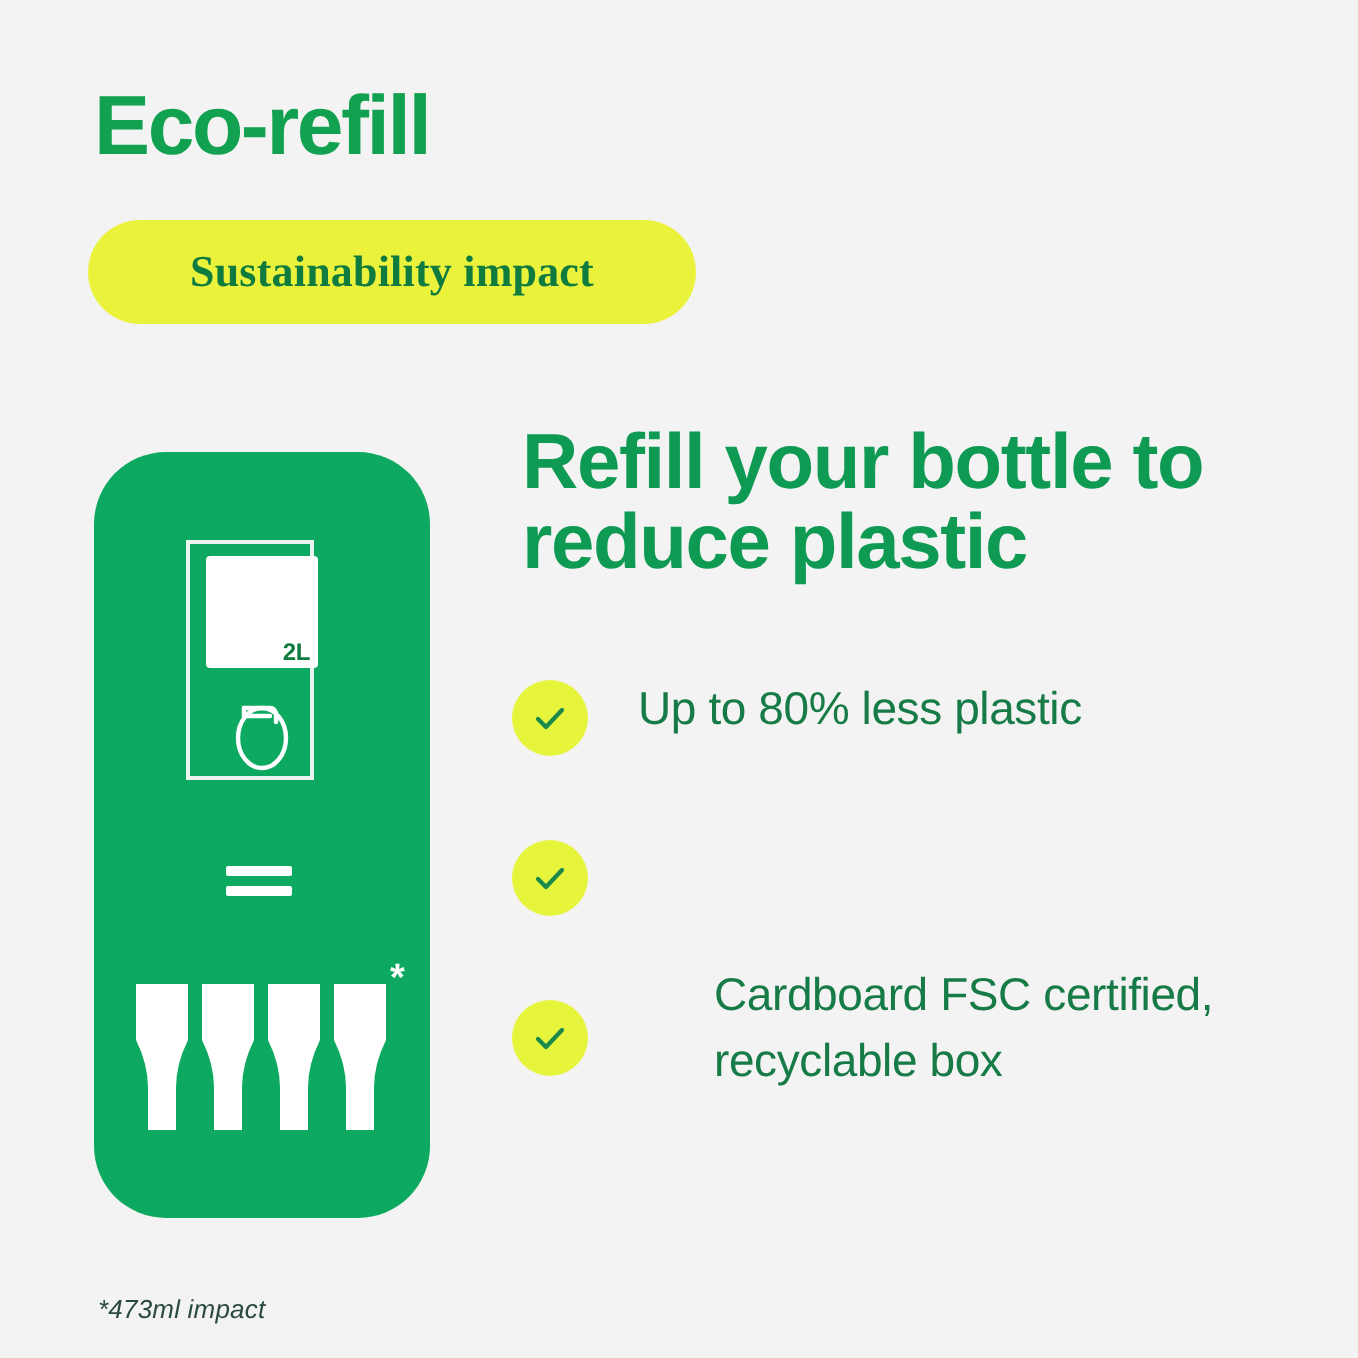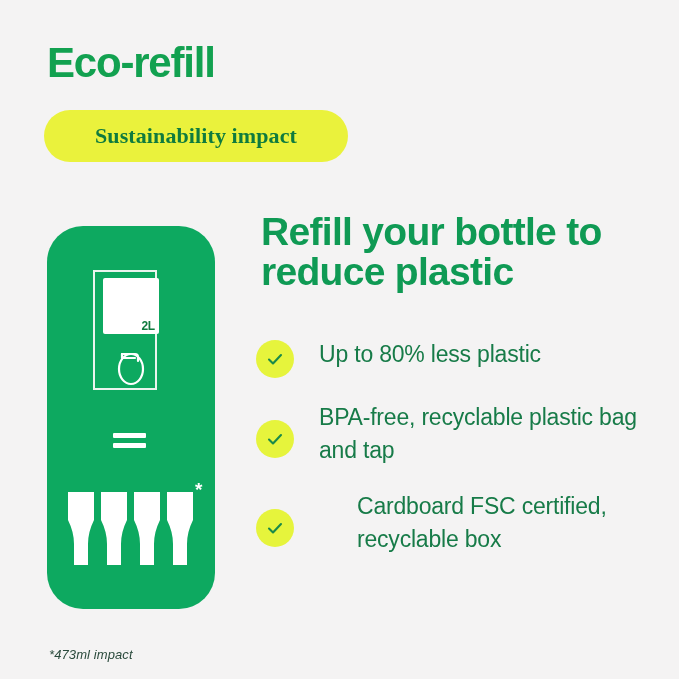--- a/index.html
+++ b/index.html
@@ -253,21 +253,20 @@
       </span>
       <span class="bullet-text">Up to 80% less plastic</span>
     </div>
 
     <div class="bullet bullet-2">
       <span class="check-circle">
         <svg width="22" height="22" viewBox="0 0 22 22">
           <path d="M5 11.5 L9 15.5 L17 7" fill="none" stroke="#1a8a4a" stroke-width="2.1" stroke-linecap="round" stroke-linejoin="round"></path>
         </svg>
       </span>
-      <span class="bullet-text">BPA-free, recyclable plastic bag and tap</span>
     </div>
 
     <div class="bullet bullet-3">
       <span class="check-circle">
         <svg width="22" height="22" viewBox="0 0 22 22">
           <path d="M5 11.5 L9 15.5 L17 7" fill="none" stroke="#1a8a4a" stroke-width="2.1" stroke-linecap="round" stroke-linejoin="round"></path>
         </svg>
       </span>
       <span class="bullet-text">Cardboard FSC certified, recyclable box</span>
     </div>

